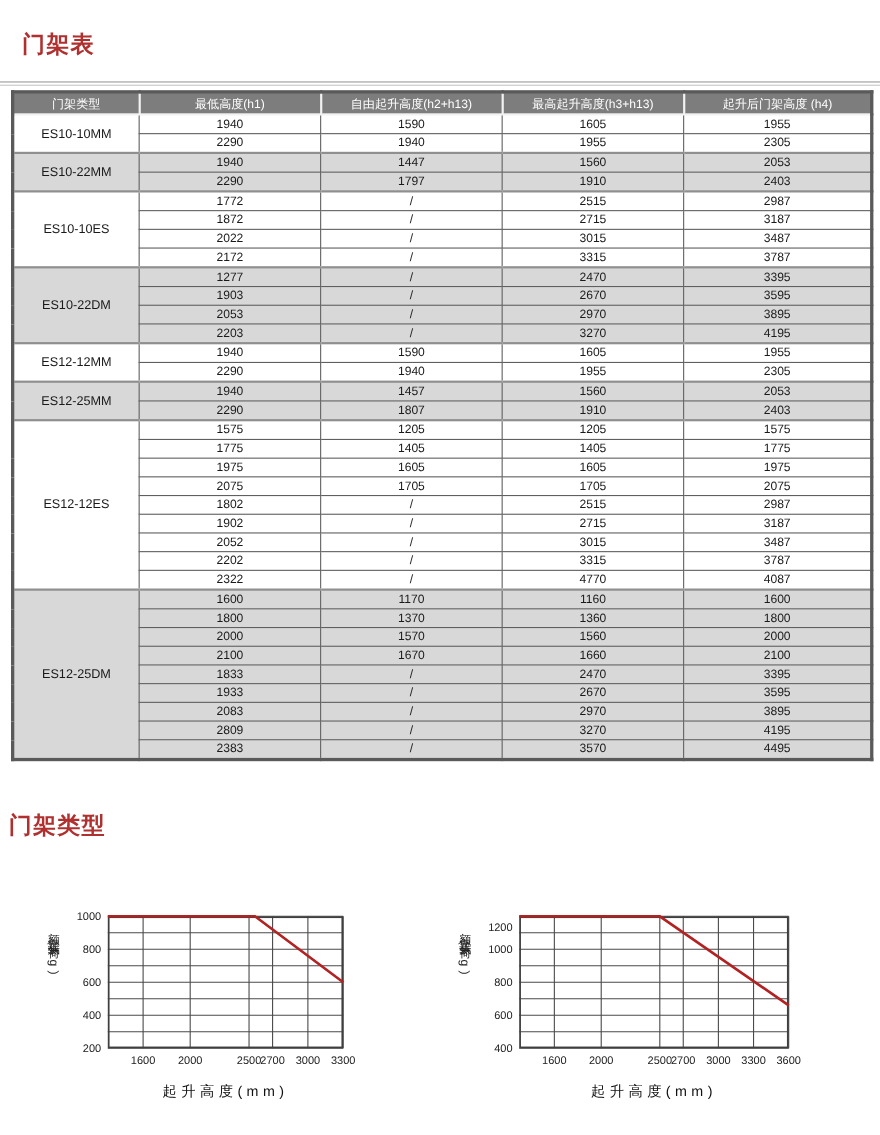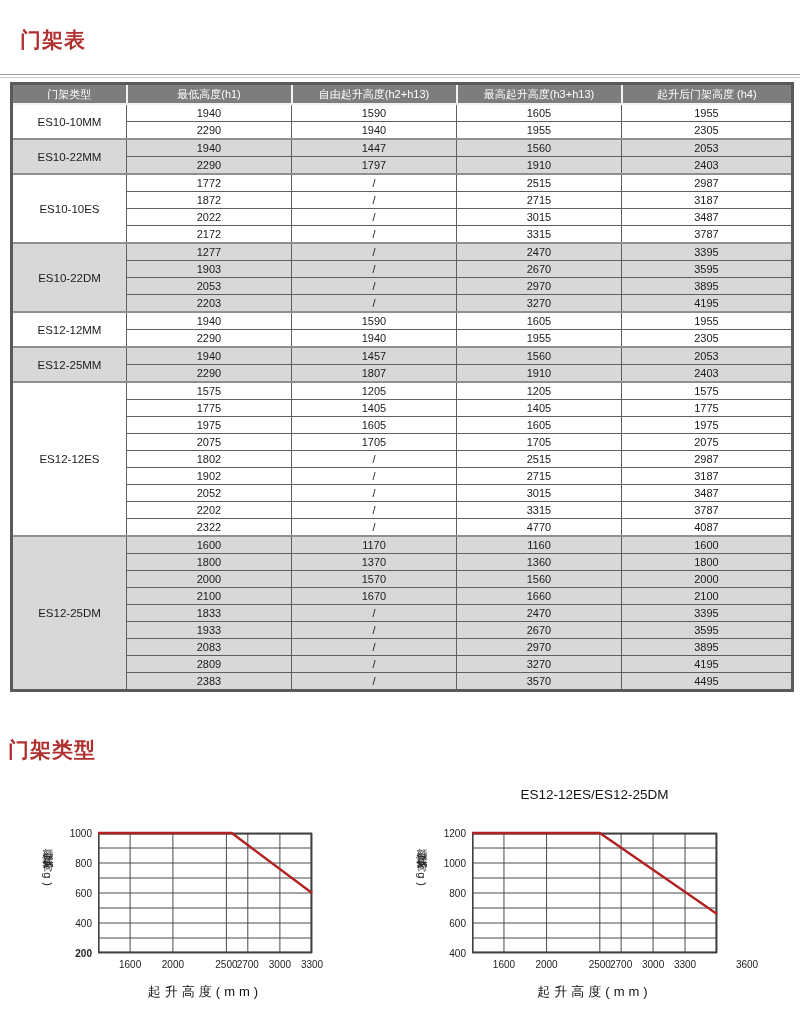--- a/index.html
+++ b/index.html
@@ -304,33 +304,32 @@
         <line x1="149.79999999999998" x2="149.79999999999998" y1="0" y2="120" stroke="#4a4a4a" stroke-width="1"></line>
         <line x1="181.9" x2="181.9" y1="0" y2="120" stroke="#4a4a4a" stroke-width="1"></line>
         <line x1="214" x2="214" y1="0" y2="120" stroke="#4a4a4a" stroke-width="1"></line>
         <rect x="0.8" y="0.8" width="212.4" height="118.4" fill="none" stroke="#3f3f3f" stroke-width="1.6"></rect>
         <polyline points="0,0 133.75,0 214,60" fill="none" stroke="#b22222" stroke-width="2.4"></polyline>
       </svg>
       <div class="ytick" style="left: 58px; width: 34px; top: 50px;">1000</div>
       <div class="ytick" style="left: 58px; width: 34px; top: 80px;">800</div>
       <div class="ytick" style="left: 58px; width: 34px; top: 110px;">600</div>
       <div class="ytick" style="left: 58px; width: 34px; top: 140px;">400</div>
-      <div class="ytick" style="left: 58px; width: 34px; top: 170px; font-weight: bold;">200</div>
+      <div class="ytick" style="left: 58px; width: 34px; top: 170px;">200</div>
       <div class="xtick" style="left: 113.1px; width: 34px; top: 181px;">1600</div>
       <div class="xtick" style="left: 155.9px; width: 34px; top: 181px;">2000</div>
       <div class="xtick" style="left: 209.4px; width: 34px; top: 181px;">2500</div>
       <div class="xtick" style="left: 230.8px; width: 34px; top: 181px;">2700</div>
       <div class="xtick" style="left: 262.9px; width: 34px; top: 181px;">3000</div>
       <div class="xtick" style="left: 295px; width: 34px; top: 181px;">3300</div>
       <div class="ylab" style="left: 40px; top: 61px; height: 130px;">额定载荷(kg)</div>
       <div class="xlab" style="left: 58px; width: 294px; top: 205px;">起升高度(mm)</div>
     </div>
   <div class="chart" id="chart-1">
       <div class="ctitle" style="left: 12px; width: 365px; top: 8px;">
-        <div>ES12-12ES/ES12-25DM</div>
       </div>
       <svg width="245" height="120" style="left: 72px; top: 55px;">
         <line x1="0" x2="245" y1="120" y2="120" stroke="#4a4a4a" stroke-width="1"></line>
         <line x1="0" x2="245" y1="105" y2="105" stroke="#4a4a4a" stroke-width="1"></line>
         <line x1="0" x2="245" y1="90" y2="90" stroke="#4a4a4a" stroke-width="1"></line>
         <line x1="0" x2="245" y1="75" y2="75" stroke="#4a4a4a" stroke-width="1"></line>
         <line x1="0" x2="245" y1="60" y2="60" stroke="#4a4a4a" stroke-width="1"></line>
         <line x1="0" x2="245" y1="45" y2="45" stroke="#4a4a4a" stroke-width="1"></line>
         <line x1="0" x2="245" y1="30" y2="30" stroke="#4a4a4a" stroke-width="1"></line>
         <line x1="0" x2="245" y1="15" y2="15" stroke="#4a4a4a" stroke-width="1"></line>
@@ -338,28 +337,28 @@
         <line x1="31.956521739130434" x2="31.956521739130434" y1="0" y2="120" stroke="#4a4a4a" stroke-width="1"></line>
         <line x1="74.56521739130436" x2="74.56521739130436" y1="0" y2="120" stroke="#4a4a4a" stroke-width="1"></line>
         <line x1="127.82608695652173" x2="127.82608695652173" y1="0" y2="120" stroke="#4a4a4a" stroke-width="1"></line>
         <line x1="149.13043478260872" x2="149.13043478260872" y1="0" y2="120" stroke="#4a4a4a" stroke-width="1"></line>
         <line x1="181.08695652173913" x2="181.08695652173913" y1="0" y2="120" stroke="#4a4a4a" stroke-width="1"></line>
         <line x1="213.04347826086956" x2="213.04347826086956" y1="0" y2="120" stroke="#4a4a4a" stroke-width="1"></line>
         <line x1="245" x2="245" y1="0" y2="120" stroke="#4a4a4a" stroke-width="1"></line>
         <rect x="0.8" y="0.8" width="243.4" height="118.4" fill="none" stroke="#3f3f3f" stroke-width="1.6"></rect>
         <polyline points="0,0 127.82608695652173,0 245,81" fill="none" stroke="#b22222" stroke-width="2.4"></polyline>
       </svg>
-      <div class="ytick" style="left: 32px; width: 34px; top: 50px;">1200</div>
+      <div class="ytick" style="left: 32px; width: 34px; top: 60px;">1200</div>
       <div class="ytick" style="left: 32px; width: 34px; top: 80px;">1000</div>
       <div class="ytick" style="left: 32px; width: 34px; top: 110px;">800</div>
       <div class="ytick" style="left: 32px; width: 34px; top: 140px;">600</div>
       <div class="ytick" style="left: 32px; width: 34px; top: 170px;">400</div>
       <div class="xtick" style="left: 86.9565px; width: 34px; top: 181px;">1600</div>
       <div class="xtick" style="left: 129.565px; width: 34px; top: 181px;">2000</div>
       <div class="xtick" style="left: 182.826px; width: 34px; top: 181px;">2500</div>
       <div class="xtick" style="left: 204.13px; width: 34px; top: 181px;">2700</div>
       <div class="xtick" style="left: 236.087px; width: 34px; top: 181px;">3000</div>
       <div class="xtick" style="left: 268.043px; width: 34px; top: 181px;">3300</div>
-      <div class="xtick" style="left: 300px; width: 34px; top: 181px; margin-left: 30px;">3600</div>
+      <div class="xtick" style="left: 300px; width: 34px; top: 181px;">3600</div>
       <div class="ylab" style="left: 14px; top: 61px; height: 130px;">额定载荷(kg)</div>
       <div class="xlab" style="left: 32px; width: 325px; top: 205px;">起升高度(mm)</div>
     </div>
 </div>
 
 </body></html>

